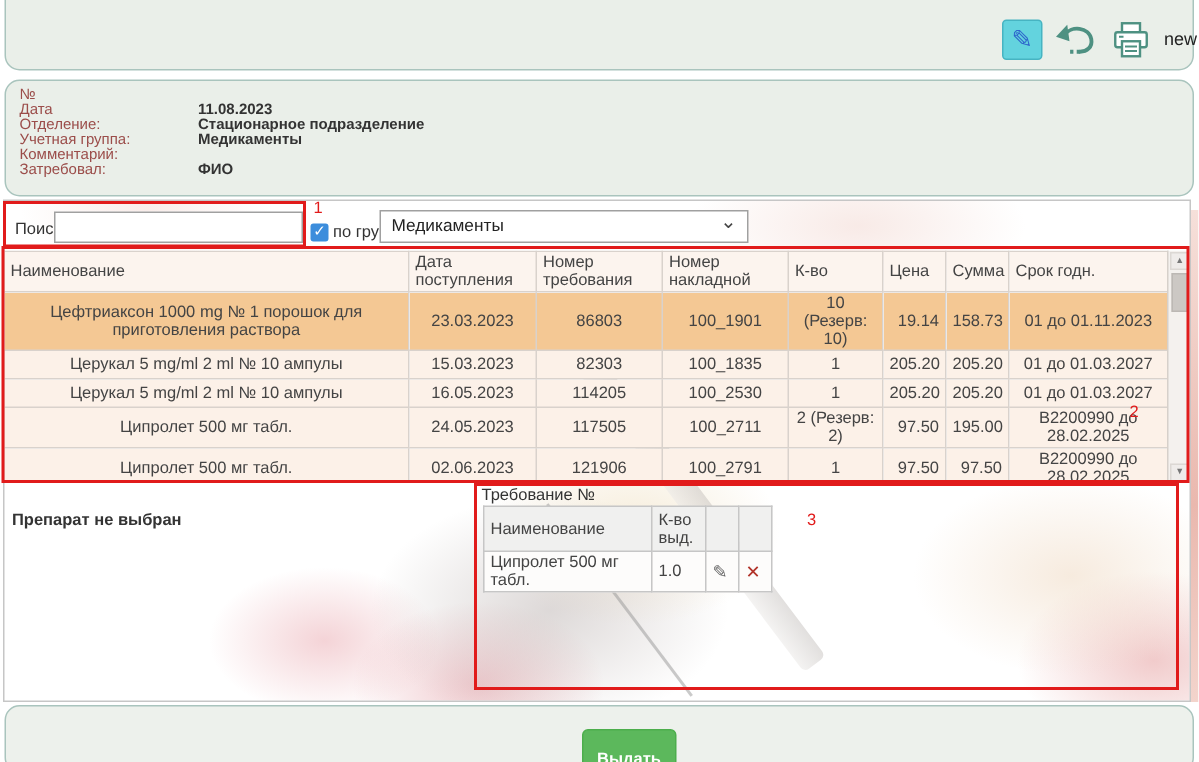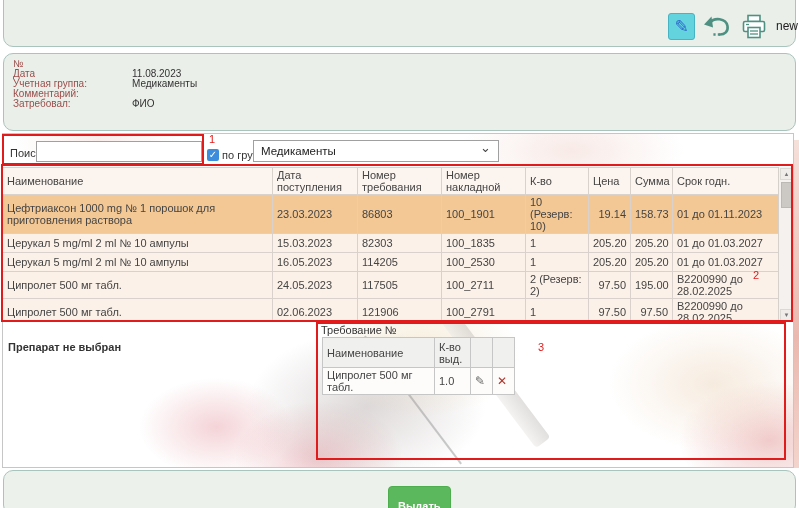--- a/index.html
+++ b/index.html
@@ -9,21 +9,21 @@
   }
   *{margin:0;padding:0;box-sizing:border-box;}
   body{font-family:"Liberation Sans","DejaVu Sans",sans-serif;background:#fff;}
   #page{position:relative;width:799px;height:508px;overflow:hidden;background:#fff;}
 
   .panel{position:absolute;background:var(--panel-bg);border:1px solid var(--panel-border);border-radius:10px;z-index:1;}
   #toolbar-panel{left:3px;top:-12px;width:793px;height:59px;}
   #form-panel{left:3px;top:53px;width:793px;height:78px;padding:5px 0 0 9px;}
   .form-row{display:flex;font-size:10px;line-height:10.1px;}
   .form-label{width:119px;color:var(--label-maroon);}
-  .form-value{color:#333;}
+  .form-value{color:#333;font-weight:bold;}
 
   #edit-button{position:absolute;left:668px;top:13px;width:27px;height:27px;background:var(--edit-bg);border:1px solid #46b4c2;border-radius:3px;display:flex;align-items:center;justify-content:center;z-index:2;cursor:pointer;}
   #edit-button span{font-size:17px;color:#2e66cc;line-height:1;}
   #undo-button{position:absolute;left:703px;top:15px;z-index:2;cursor:pointer;}
   #print-button{position:absolute;left:740px;top:13px;z-index:2;cursor:pointer;}
   #new-label{position:absolute;left:776px;top:19px;font-size:12px;color:#222;z-index:2;text-align:right;}
 
   #content-bg{position:absolute;left:2px;top:133px;width:792px;height:335px;border:1px solid #c6c6c6;z-index:0;overflow:hidden;background:
     radial-gradient(170px 110px at 46% 82%, rgba(180,170,168,.45), rgba(180,170,168,0) 70%),
     radial-gradient(120px 80px at 40% 97%, rgba(216,120,130,.40), rgba(216,120,130,0) 70%),
@@ -41,21 +41,21 @@
   #search-input{position:absolute;left:36px;top:141px;width:166px;height:21px;border:1px solid #a0a0a0;background:#fff;font-size:11px;padding:0 4px;z-index:2;}
   #group-checkbox{position:absolute;left:207px;top:149px;width:12px;height:12px;background:var(--cb-blue);border-radius:2px;color:#fff;font-size:10px;line-height:12px;text-align:center;z-index:2;cursor:pointer;}
   #group-label{position:absolute;left:222px;top:149px;font-size:11px;color:#333;z-index:2;}
   #group-select{position:absolute;left:253px;top:140px;width:246px;height:22px;border:1px solid #a0a0a0;background:#fff;font-size:11.5px;color:#222;line-height:20px;padding-left:7px;z-index:2;cursor:pointer;}
   #group-select .chev{position:absolute;right:7px;top:-3px;font-size:13px;color:#444;}
 
   #table-wrap{position:absolute;left:2px;top:167px;width:791px;height:155px;z-index:2;overflow:hidden;background:transparent;}
   table.stock{border-collapse:collapse;table-layout:fixed;width:776px;font-size:11px;color:#444;}
   table.stock th,table.stock td{border:1px solid #d9d2cc;padding:1px 4px;vertical-align:middle;text-align:left;line-height:12px;overflow:hidden;}
   table.stock th{background:var(--head-bg);font-weight:normal;height:26px;}
-  table.stock td{background:var(--row-bg);}
+  table.stock td{background:var(--row-bg);text-align:center;}
   table.stock tr.selected td{background:var(--sel-row);}
   table.stock td.num{text-align:right;}
   #stock-scrollbar{position:absolute;right:0;top:0;width:15px;height:155px;background:#f4f1ee;border-left:1px solid #d6d0ca;z-index:3;}
   .scroll-arrow{position:absolute;left:1px;width:13px;height:12px;background:#efecea;border:1px solid #dcd8d4;color:#777;font-size:6px;line-height:10px;text-align:center;cursor:pointer;}
   #scroll-up{top:1px;} #scroll-down{bottom:1px;}
   #scroll-thumb{position:absolute;left:2px;top:15px;width:11px;height:26px;background:#ccc8c4;border:1px solid #bcb8b4;cursor:pointer;}
 
   .ann-rect{position:absolute;border:2px solid var(--red);z-index:4;pointer-events:none;}
   #rect-1{left:2px;top:134px;width:202px;height:31px;}
   #rect-2{left:1px;top:164px;width:792px;height:158px;}
@@ -112,20 +112,24 @@
 
   <div id="form-panel" class="panel">
     <div id="form-fields">
         <div class="form-row">
           <div class="form-label">№</div>
           <div class="form-value"></div>
         </div>
         <div class="form-row">
           <div class="form-label">Дата</div>
           <div class="form-value">11.08.2023</div>
+        </div>
+        <div class="form-row">
+          <div class="form-label">Отделение:</div>
+          <div class="form-value">Стационарное подразделение</div>
         </div>
         <div class="form-row">
           <div class="form-label">Учетная группа:</div>
           <div class="form-value">Медикаменты</div>
         </div>
         <div class="form-row">
           <div class="form-label">Комментарий:</div>
           <div class="form-value"></div>
         </div>
         <div class="form-row">

